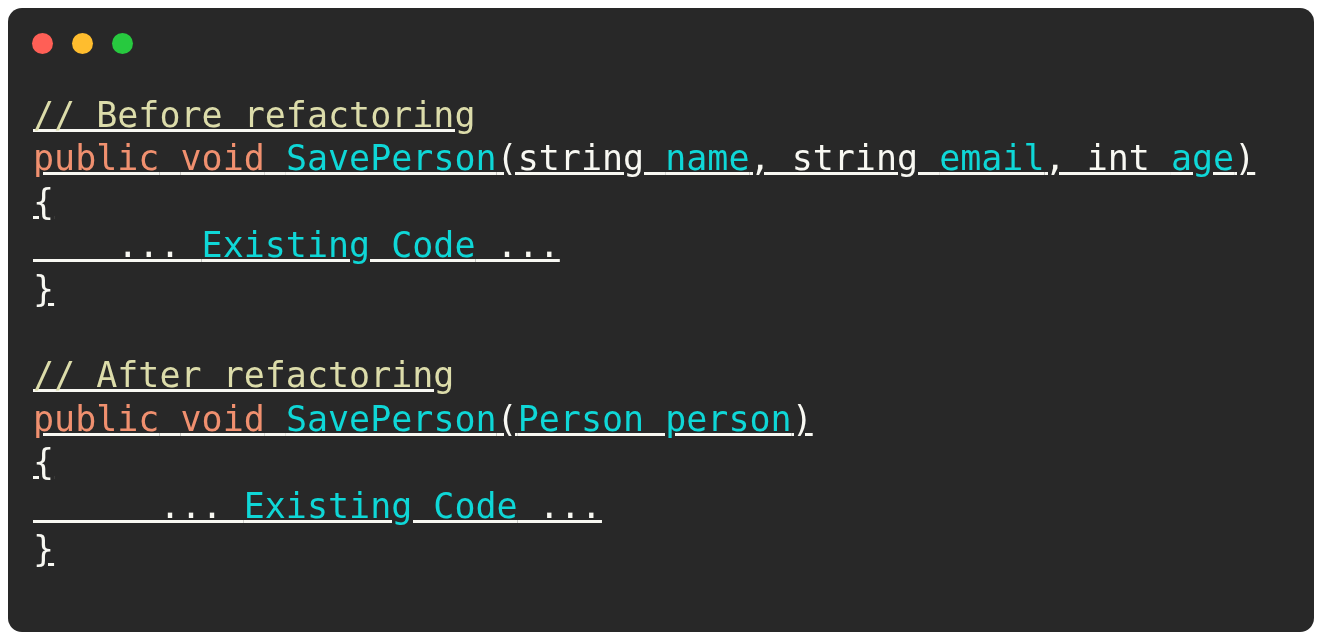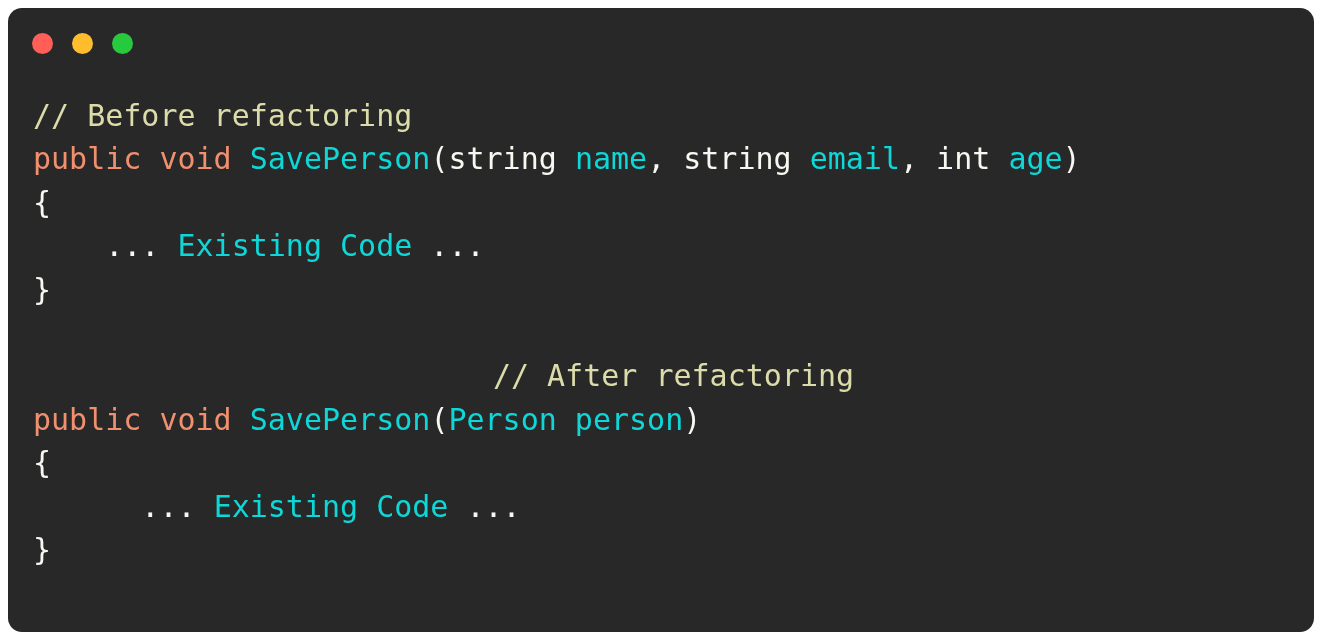--- a/index.html
+++ b/index.html
@@ -91,27 +91,27 @@
 
   <div class="titlebar">
     <div class="dots">
       <span class="dot dot-close" style="background: rgb(255, 95, 86);"></span>
       <span class="dot dot-minimize" style="background: rgb(255, 189, 46);"></span>
       <span class="dot dot-zoom" style="background: rgb(39, 201, 63);"></span>
     </div>
   </div>
 
   <div class="code-area">
-    <pre class="code-block" id="code-block" style="font-size: 30px; line-height: 43.4px; color: rgb(248, 248, 242);"><span class="code-line" style="height: 43.4px;"><span class="tok-comment" style="color: rgb(220, 220, 170);">// Before refactoring</span>
+    <pre class="code-block" id="code-block" style="font-size: 35px; line-height: 43.4px; color: rgb(248, 248, 242); text-decoration: underline;"><span class="code-line" style="height: 43.4px;"><span class="tok-comment" style="color: rgb(220, 220, 170);">// Before refactoring</span>
 </span><span class="code-line" style="height: 43.4px;"><span class="tok-keyword" style="color: rgb(240, 144, 111);">public</span><span class="tok-plain" style="color: rgb(248, 248, 242);"> </span><span class="tok-keyword" style="color: rgb(240, 144, 111);">void</span><span class="tok-plain" style="color: rgb(248, 248, 242);"> </span><span class="tok-ident" style="color: rgb(15, 215, 215);">SavePerson</span><span class="tok-plain" style="color: rgb(248, 248, 242);">(string </span><span class="tok-ident" style="color: rgb(15, 215, 215);">name</span><span class="tok-plain" style="color: rgb(248, 248, 242);">, string </span><span class="tok-ident" style="color: rgb(15, 215, 215);">email</span><span class="tok-plain" style="color: rgb(248, 248, 242);">, int </span><span class="tok-ident" style="color: rgb(15, 215, 215);">age</span><span class="tok-plain" style="color: rgb(248, 248, 242);">)</span>
 </span><span class="code-line" style="height: 43.4px;"><span class="tok-plain" style="color: rgb(248, 248, 242);">{</span>
 </span><span class="code-line" style="height: 43.4px;"><span class="tok-plain" style="color: rgb(248, 248, 242);">    ... </span><span class="tok-ident" style="color: rgb(15, 215, 215);">Existing Code</span><span class="tok-plain" style="color: rgb(248, 248, 242);"> ...</span>
 </span><span class="code-line" style="height: 43.4px;"><span class="tok-plain" style="color: rgb(248, 248, 242);">}</span>
 </span><span class="code-line" style="height: 43.4px;">
-</span><span class="code-line" style="height: 43.4px; text-align: center;"><span class="tok-comment" style="color: rgb(220, 220, 170);">// After refactoring</span>
+</span><span class="code-line" style="height: 43.4px;"><span class="tok-comment" style="color: rgb(220, 220, 170);">// After refactoring</span>
 </span><span class="code-line" style="height: 43.4px;"><span class="tok-keyword" style="color: rgb(240, 144, 111);">public</span><span class="tok-plain" style="color: rgb(248, 248, 242);"> </span><span class="tok-keyword" style="color: rgb(240, 144, 111);">void</span><span class="tok-plain" style="color: rgb(248, 248, 242);"> </span><span class="tok-ident" style="color: rgb(15, 215, 215);">SavePerson</span><span class="tok-plain" style="color: rgb(248, 248, 242);">(</span><span class="tok-ident" style="color: rgb(15, 215, 215);">Person person</span><span class="tok-plain" style="color: rgb(248, 248, 242);">)</span>
 </span><span class="code-line" style="height: 43.4px;"><span class="tok-plain" style="color: rgb(248, 248, 242);">{</span>
 </span><span class="code-line" style="height: 43.4px;"><span class="tok-plain" style="color: rgb(248, 248, 242);">      ... </span><span class="tok-ident" style="color: rgb(15, 215, 215);">Existing Code</span><span class="tok-plain" style="color: rgb(248, 248, 242);"> ...</span>
 </span><span class="code-line" style="height: 43.4px;"><span class="tok-plain" style="color: rgb(248, 248, 242);">}</span>
 </span></pre>
   </div>
 
 </div>
 
 </body></html>

